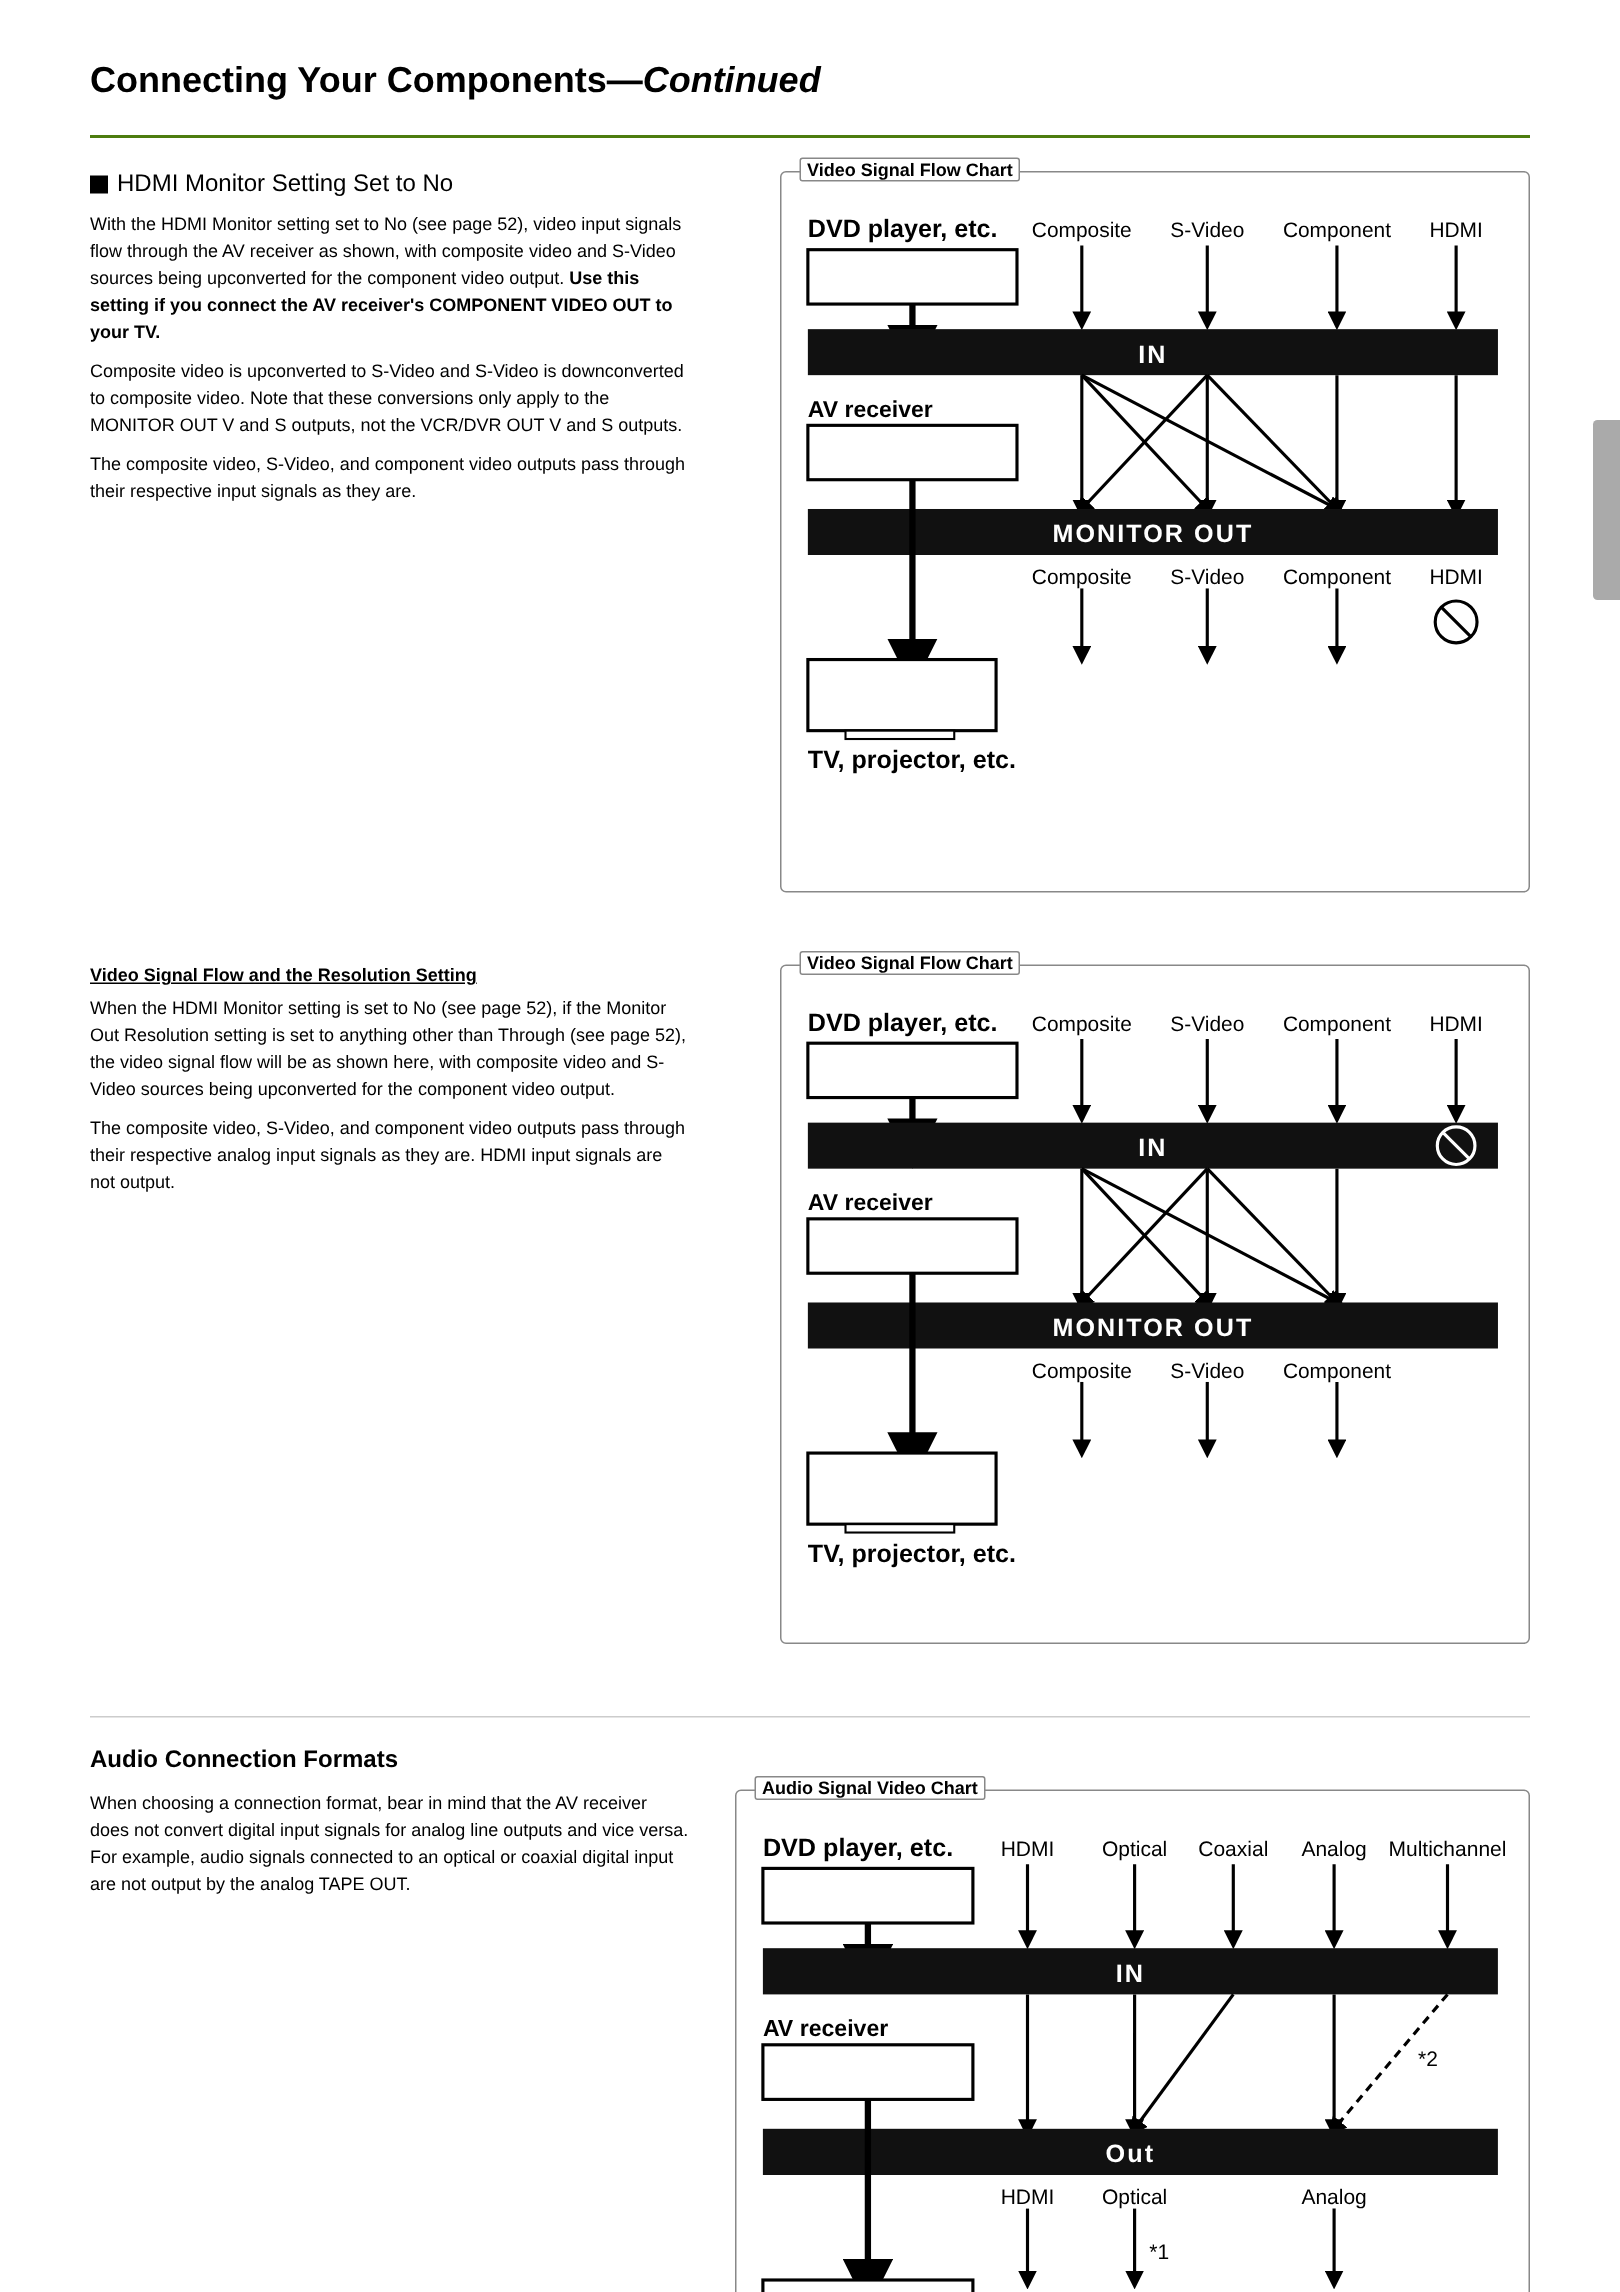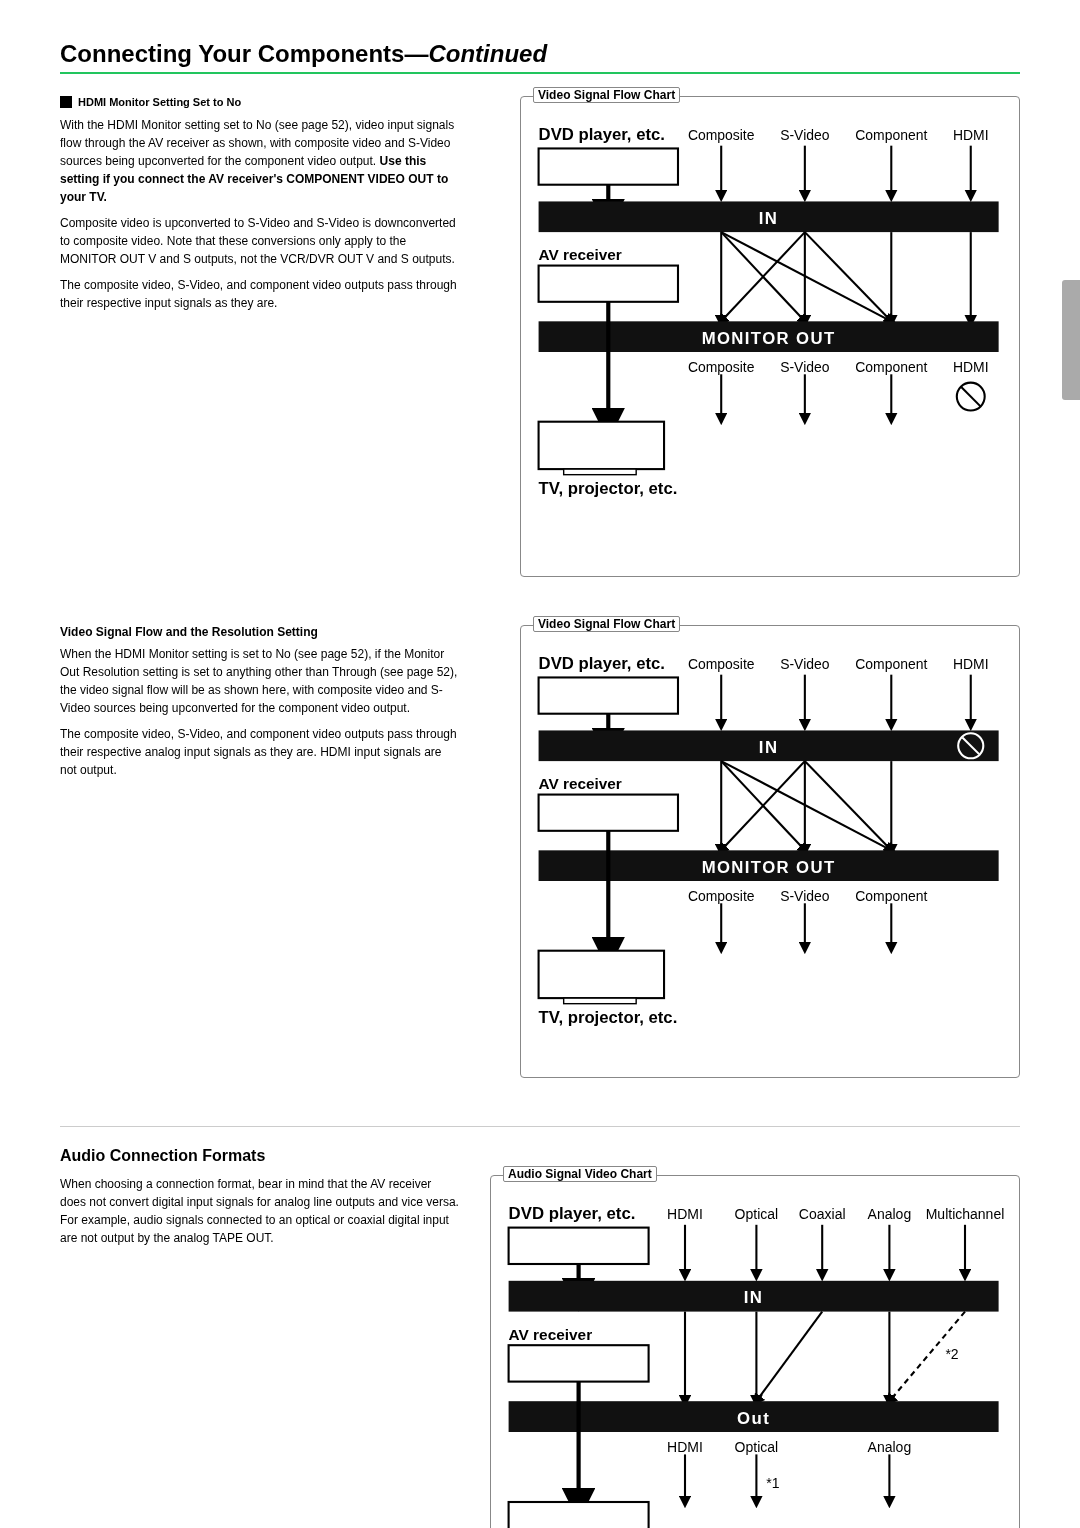--- a/index.html
+++ b/index.html
@@ -11,22 +11,22 @@
       width: 1080px;
       min-height: 1528px;
       padding: 40px 60px 60px 60px;
       position: relative;
     }
 
     
     .page-title {
       font-size: 24px;
       font-weight: bold;
-      border-bottom: 2px solid #22c55e;
-      padding-bottom: 4px;
+      border-bottom: 2px solid #4d7c0f;
+      padding-bottom: 22px;
       margin-bottom: 22px;
     }
     .page-title em {
       font-style: italic;
     }
 
     
     .main-layout {
       display: flex;
       gap: 30px;
@@ -36,22 +36,22 @@
       flex: 0 0 400px;
       max-width: 400px;
     }
     .right-col {
       flex: 1;
       padding-left: 30px;
     }
 
     
     .section-heading {
-      font-weight: bold;
-      font-size: 11px;
+      font-weight: normal;
+      font-size: 16px;
       display: flex;
       align-items: center;
       gap: 6px;
       margin-bottom: 8px;
     }
     .section-heading .black-square {
       width: 12px;
       height: 12px;
       background: #000;
       display: inline-block;
@@ -114,20 +114,21 @@
       border: none;
       border-top: 1px solid #ccc;
       margin: 20px 0;
     }
 
     
     .sub-heading {
       font-weight: bold;
       font-size: 12px;
       margin-bottom: 6px;
+      text-decoration: underline;
     }
 
     
     .sidebar-tab {
       position: absolute;
       right: 0;
       top: 280px;
       width: 18px;
       height: 120px;
       background: #aaa;

